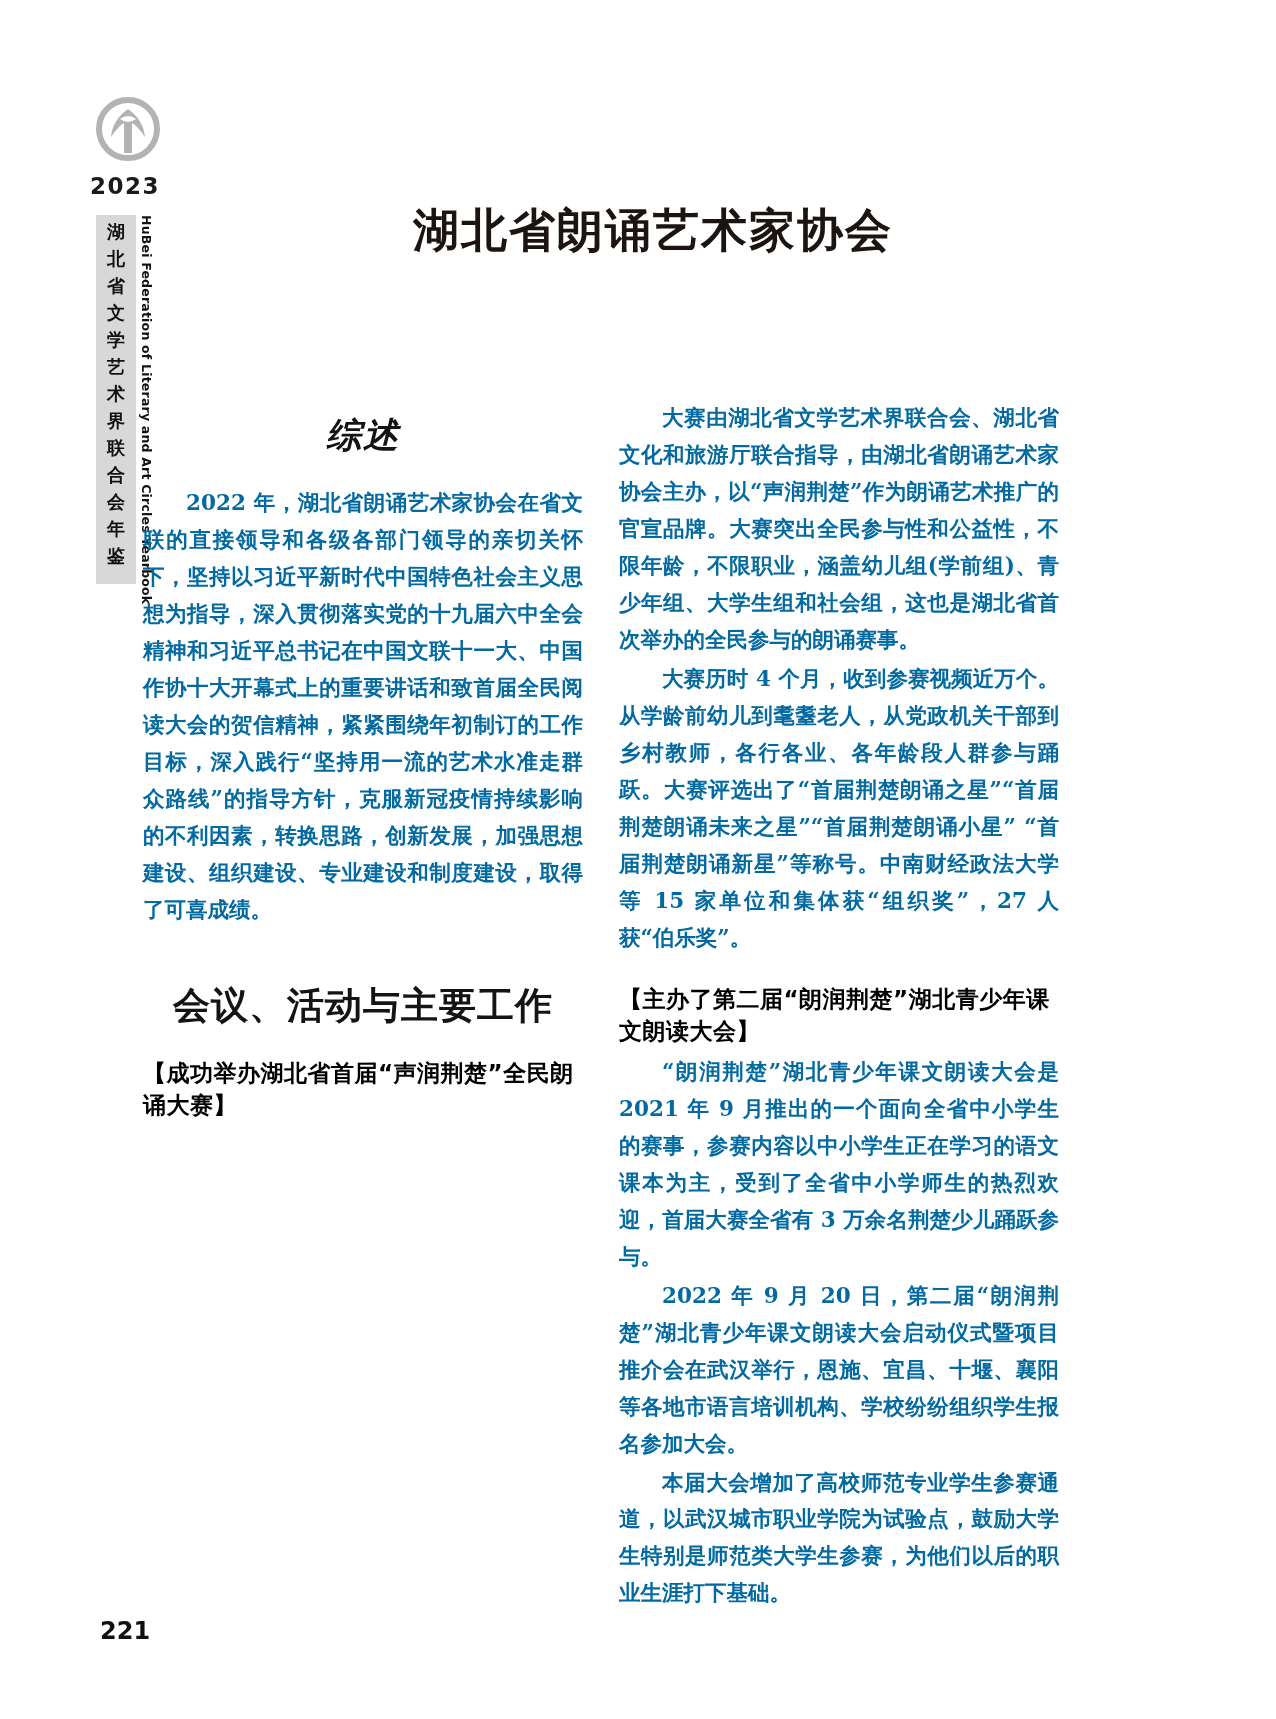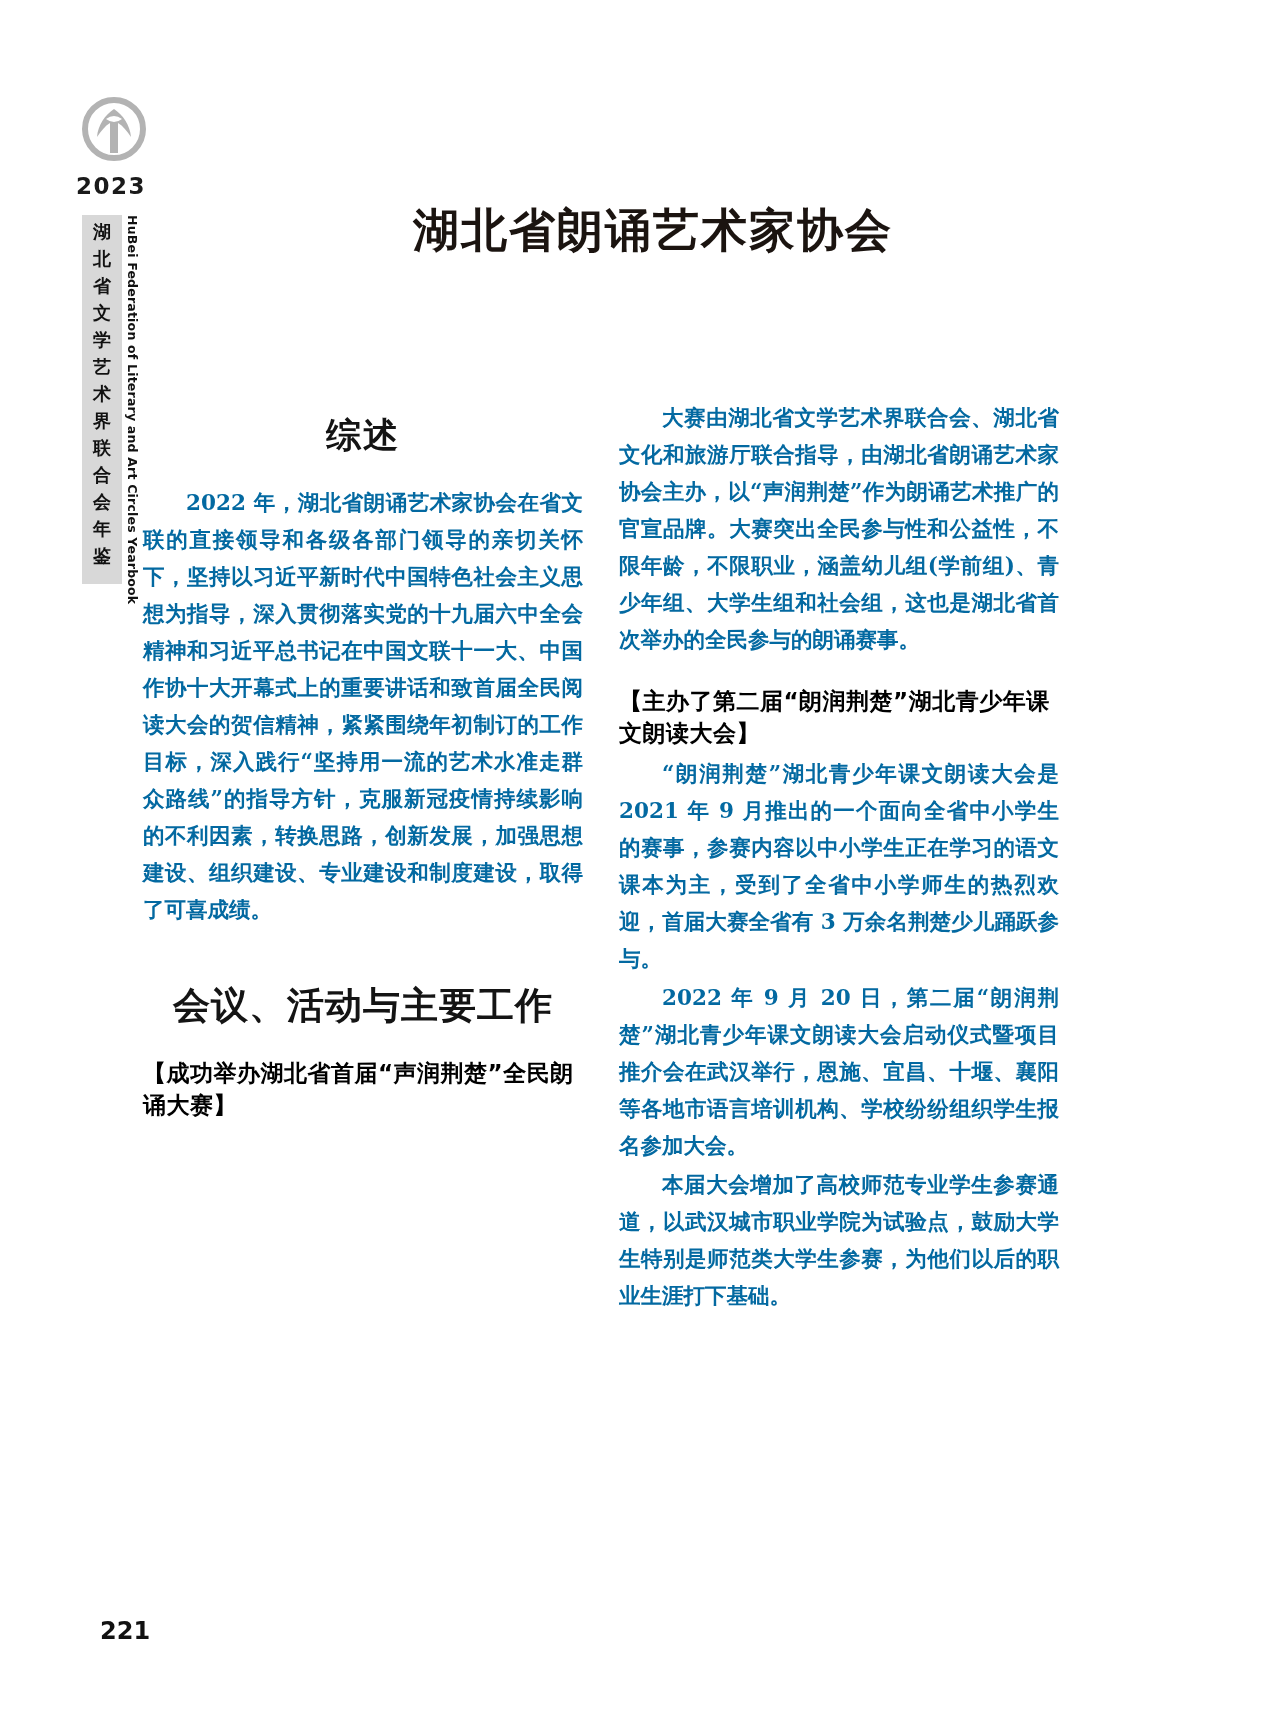--- a/index.html
+++ b/index.html
@@ -15,21 +15,21 @@
     position: relative;
     width: 1276px;
     height: 1719px;
     background: #ffffff;
     overflow: hidden;
   }
 
   
   .rail {
     position: absolute;
-    left: 70px;
+    left: 84px;
     top: 95px;
     width: 110px;
   }
   .logo-mark {
     position: relative;
     width: 72px;
     height: 72px;
     margin-left: 8px;
   }
   .logo-mark svg { display: block; }
@@ -106,20 +106,21 @@
   .col { width: 440px; }
 
   .sect-h1 {
     text-align: center;
     font-family: "DejaVu Sans", "Liberation Sans", sans-serif;
     font-weight: 700;
     font-size: 35px;
     letter-spacing: 2px;
     margin: 12px 0 26px 0;
     color: #141414;
+    font-style: italic;
   }
   .sect-h2 {
     font-family: "DejaVu Sans", "Liberation Sans", sans-serif;
     font-weight: 700;
     font-size: 37px;
     letter-spacing: 1px;
     margin: 52px 0 20px 0;
     text-align: center;
     color: #141414;
   }
@@ -200,20 +201,21 @@
       <div class="sect-h1">综述</div>
       <p class="body">2022 年，湖北省朗诵艺术家协会在省文联的直接领导和各级各部门领导的亲切关怀下，坚持以习近平新时代中国特色社会主义思想为指导，深入贯彻落实党的十九届六中全会精神和习近平总书记在中国文联十一大、中国作协十大开幕式上的重要讲话和致首届全民阅读大会的贺信精神，紧紧围绕年初制订的工作目标，深入践行“坚持用一流的艺术水准走群众路线”的指导方针，克服新冠疫情持续影响的不利因素，转换思路，创新发展，加强思想建设、组织建设、专业建设和制度建设，取得了可喜成绩。</p>
 
       <div class="sect-h2">会议、活动与主要工作</div>
 
       <div class="sect-h3">【成功举办湖北省首届“声润荆楚”全民朗诵大赛】</div>
     </div>
 
     <div class="col">
       <p class="body">大赛由湖北省文学艺术界联合会、湖北省文化和旅游厅联合指导，由湖北省朗诵艺术家协会主办，以“声润荆楚”作为朗诵艺术推广的官宣品牌。大赛突出全民参与性和公益性，不限年龄，不限职业，涵盖幼儿组(学前组)、青少年组、大学生组和社会组，这也是湖北省首次举办的全民参与的朗诵赛事。</p>
+      <p class="body">大赛历时 4 个月，收到参赛视频近万个。从学龄前幼儿到耄耋老人，从党政机关干部到乡村教师，各行各业、各年龄段人群参与踊跃。大赛评选出了“首届荆楚朗诵之星”“首届荆楚朗诵未来之星”“首届荆楚朗诵小星” “首届荆楚朗诵新星”等称号。中南财经政法大学等 15 家单位和集体获“组织奖”，27 人获“伯乐奖”。</p>
 
       <div class="sect-h3">【主办了第二届“朗润荆楚”湖北青少年课文朗读大会】</div>
       <p class="body">“朗润荆楚”湖北青少年课文朗读大会是 2021 年 9 月推出的一个面向全省中小学生的赛事，参赛内容以中小学生正在学习的语文课本为主，受到了全省中小学师生的热烈欢迎，首届大赛全省有 3 万余名荆楚少儿踊跃参与。</p>
       <p class="body">2022 年 9 月 20 日，第二届“朗润荆楚”湖北青少年课文朗读大会启动仪式暨项目推介会在武汉举行，恩施、宜昌、十堰、襄阳等各地市语言培训机构、学校纷纷组织学生报名参加大会。</p>
       <p class="body">本届大会增加了高校师范专业学生参赛通道，以武汉城市职业学院为试验点，鼓励大学生特别是师范类大学生参赛，为他们以后的职业生涯打下基础。</p>
     </div>
 
   </div>
 
   <div class="folio">221</div>

